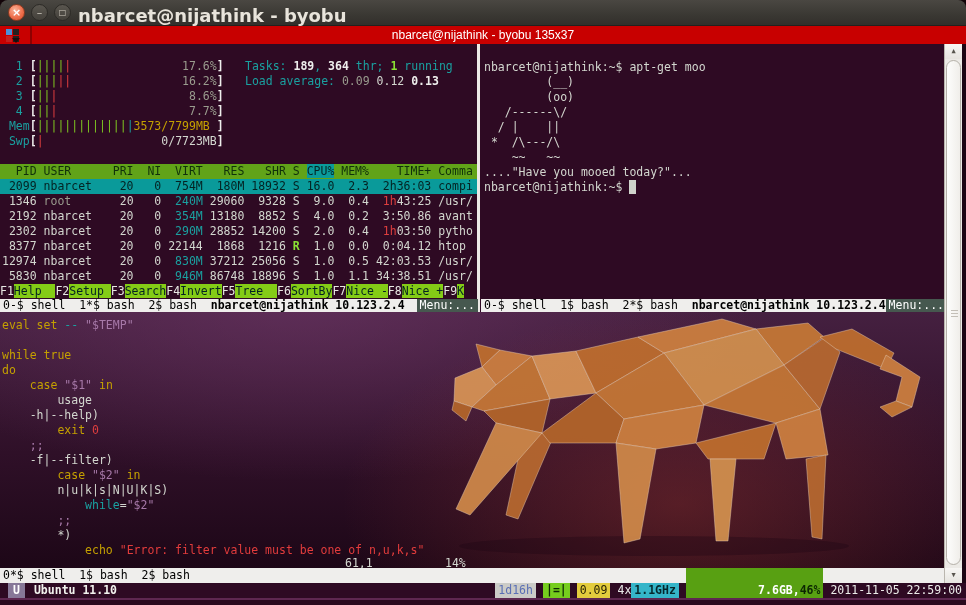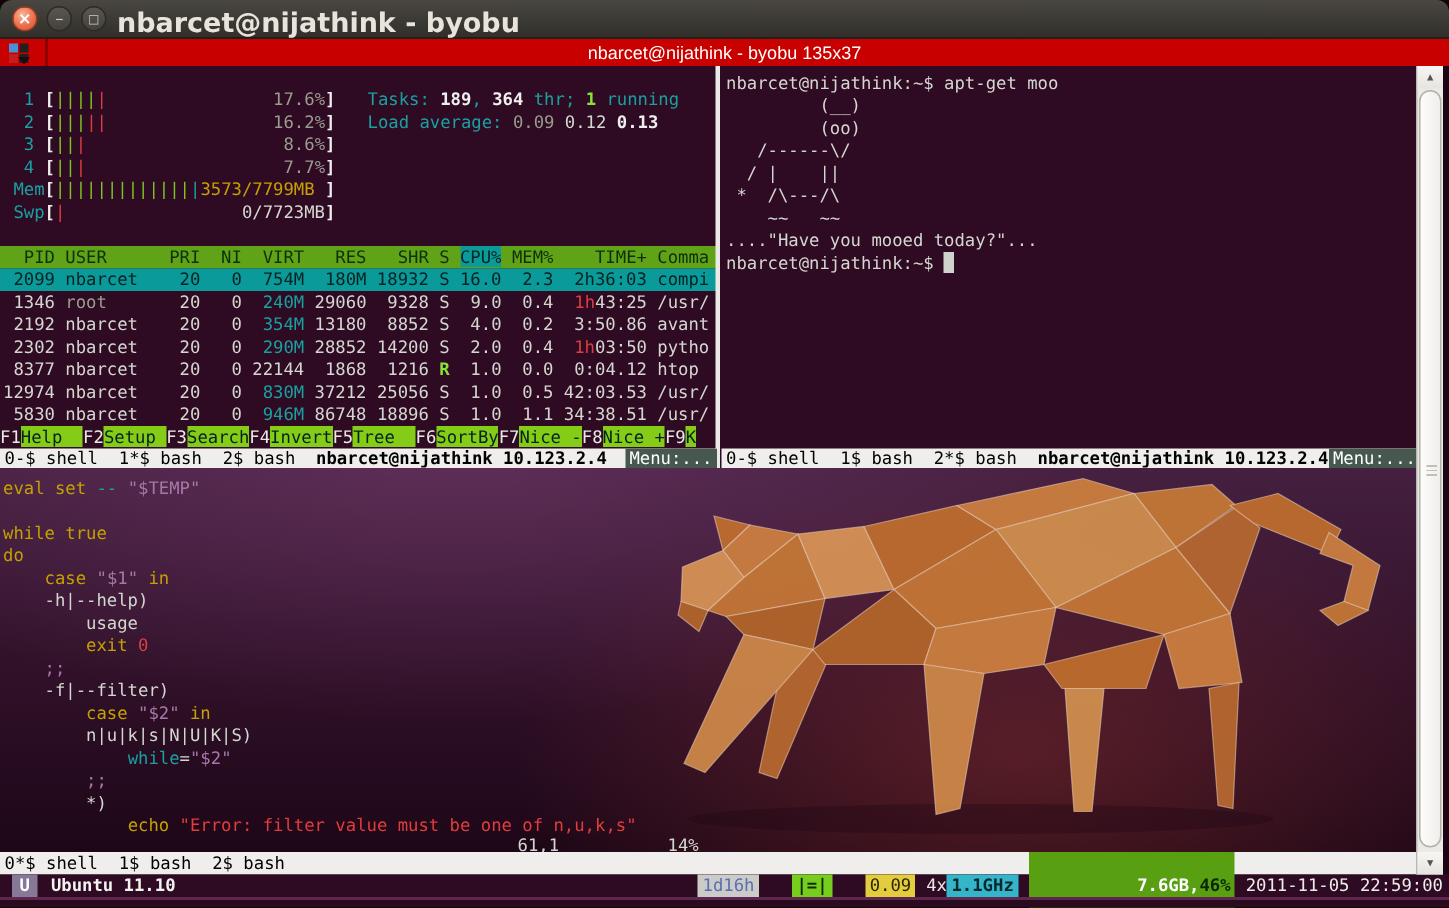--- a/index.html
+++ b/index.html
@@ -30,21 +30,21 @@
   .q3{left:0;top:7px;background:#c41f1f;}
   .q4{left:7px;top:7px;background:#23201f;}
   .wmicon .arr{position:absolute;left:6px;top:9px;width:0;height:0;border-left:4px solid transparent;
     border-right:4px solid transparent;border-top:5px solid #1a0c0c;}
 
   
   .term{position:absolute;top:44px;left:0;width:966px;height:554px;background:#2e0a23;
     font-family:"DejaVu Sans Mono",monospace;font-size:11.5px;line-height:15px;color:#d3d7cf;}
   .pane{position:absolute;overflow:hidden;}
   #pane-htop{left:0;top:0;width:478px;height:255px;}
-  #pane-shell{left:481px;top:0;width:463px;height:255px;}
+  #pane-shell{left:481px;top:12px;width:463px;height:255px;}
   #divider{position:absolute;left:477px;top:0;width:3px;height:268px;background:#eceae6;}
   .tl{height:15px;white-space:pre;overflow:hidden;}
 
   
   .w{color:#d3d7cf}.wb{color:#eeeeec;font-weight:bold}
   .cy{color:#1aa0a0}.cyb{color:#34e2e2;font-weight:bold}
   .gr{color:#7dc421}.grb{color:#8ae234;font-weight:bold}
   .rd{color:#de3e3e}.rdb{color:#e23c3c}
   .yl{color:#c4a000}.pu{color:#a678a8}.dim{color:#9a9c8e}.b{font-weight:bold}
 
@@ -86,21 +86,21 @@
   .ruler{position:absolute;top:244px;z-index:2;color:#d3d7cf;}
   #ruler-pos{left:345px;}
   #ruler-pct{left:445px;}
 
   
   #statusbar{position:absolute;left:0;top:539px;width:966px;height:15px;background:#2e0a23;
     display:flex;align-items:center;font-size:11.5px;line-height:15px;white-space:pre;}
   .sb-logo{background:#877898;color:#fff;padding:0 5px;margin-left:8px;font-weight:bold;}
   .sb-distro{color:#f2f2ee;font-weight:bold;margin-left:9px;}
   .sb-right{margin-left:auto;display:flex;align-items:center;margin-right:4px;}
-  .chip{padding:0 3px;margin-left:22px;}
+  .chip{padding:0 3px;margin-left:7px;}
   .c-time{background:#cbcbc7;color:#5a6fb5;}
   .c-batt{background:#76cd1e;color:#0f2a05;font-weight:bold;}
   .c-load{background:#e3cc3d;color:#2a2405;}
   .c-cpux{color:#e8e8e8;margin-left:7px;}
   .c-freq{background:#35b5c9;color:#06272c;font-weight:bold;padding:0 3px;margin-left:0;}
   .memgrp{background:#58a012;padding:0 3px;margin-left:7px;}
   .m-used{color:#fff;font-weight:bold;}
   .m-pct{color:#0c2603;font-weight:bold;}
   .c-date{color:#ececea;margin-left:7px;}
 
@@ -227,22 +227,22 @@
           <polygon points="462,43 496,65 488,95 472,89 478,65 456,57" fill="#cf8140"></polygon>
           <polygon points="472,89 488,95 468,105 456,95" fill="#c87a36"></polygon>
         </g>
       </svg>
       <div class="lines">
           <div class="tl"><span class="yl">eval set </span><span class="cy">-- </span><span class="pu">"$TEMP"</span></div>
           <div class="tl"><span></span></div>
           <div class="tl"><span class="yl">while true</span></div>
           <div class="tl"><span class="yl">do</span></div>
           <div class="tl"><span>    </span><span class="yl">case </span><span class="pu">"$1"</span><span> </span><span class="yl">in</span></div>
+          <div class="tl"><span class="w">        usage</span></div>
           <div class="tl"><span class="w">    -h|--help)</span></div>
-          <div class="tl"><span class="w">        usage</span></div>
           <div class="tl"><span>        </span><span class="yl">exit </span><span class="rd">0</span></div>
           <div class="tl"><span>    </span><span class="pu">;;</span></div>
           <div class="tl"><span class="w">    -f|--filter)</span></div>
           <div class="tl"><span>        </span><span class="yl">case </span><span class="pu">"$2"</span><span> </span><span class="yl">in</span></div>
           <div class="tl"><span class="w">        n|u|k|s|N|U|K|S)</span></div>
           <div class="tl"><span>            </span><span class="cy">while</span><span class="w">=</span><span class="pu">"$2"</span></div>
           <div class="tl"><span>        </span><span class="pu">;;</span></div>
           <div class="tl"><span class="w">        *)</span></div>
           <div class="tl"><span>            </span><span class="yl">echo </span><span class="rdb">"Error: filter value must be one of n,u,k,s"</span></div>
         </div>

